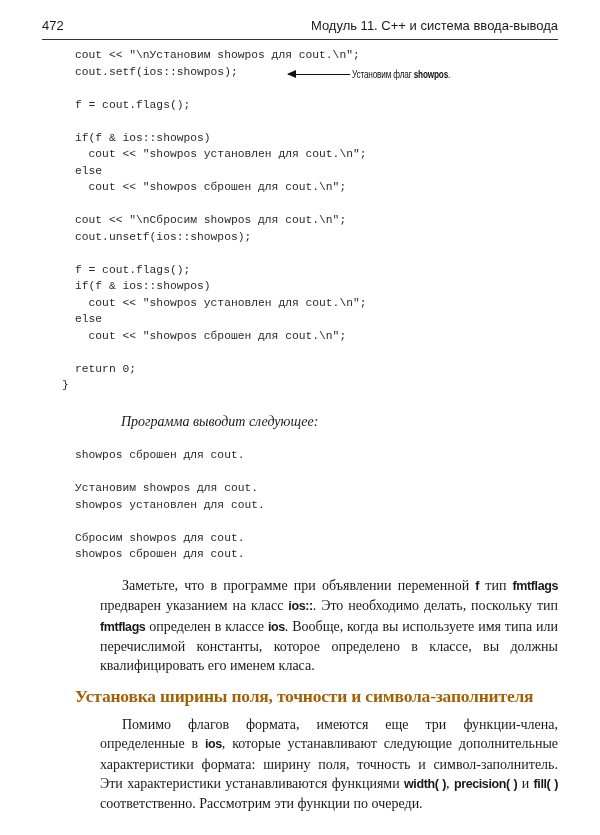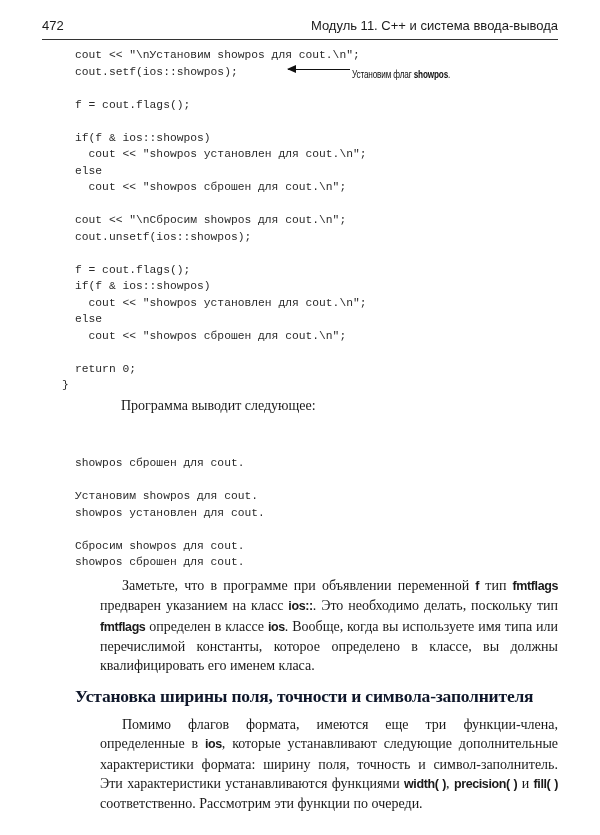--- a/index.html
+++ b/index.html
@@ -3,29 +3,29 @@
   <meta charset="utf-8">
   <style>
     html, body { margin: 0; padding: 0; background: #ffffff; }
     body { width: 600px; height: 835px; position: relative; overflow: hidden; color: #1a1a1a; }
     .page { position: absolute; left: 0; top: 0; width: 596px; height: 835px; }
     .header { position: absolute; left: 42px; top: 18px; width: 516px; height: 20px; }
     .page-num { position: absolute; left: 0; top: 0; font-family: "Liberation Sans", sans-serif; font-size: 13px; }
     .running-title { position: absolute; right: 0; top: 0; font-family: Liberation Sans, sans-serif; font-size: 13px; }
     .header-rule { position: absolute; left: 42px; top: 39px; width: 516px; height: 1px; background: #333; }
     .code { position: absolute; left: 75px; font-family: "Liberation Mono", monospace; font-size: 11.3px; line-height: 16.5px; white-space: pre; color: #2a2a2a; margin: 0; }
-    .annot { position: absolute; display: flex; align-items: flex-start; font-family: "Liberation Sans", sans-serif; font-size: 10px; color: #111; }
+    .annot { position: absolute; display: flex; align-items: center; font-family: "Liberation Sans", sans-serif; font-size: 10px; color: #111; }
     .annot .arrow { position: relative; height: 1px; background: #111; margin-right: 2px; }
     .annot .arrow::before { content: ""; position: absolute; left: -1px; top: -4px; border-right: 9px solid #111; border-top: 4.5px solid transparent; border-bottom: 4.5px solid transparent; }
     .annot .narrow { transform: scaleX(0.82); transform-origin: left center; display: inline-block; white-space: nowrap; letter-spacing: -0.2px; }
     .annot b { font-weight: bold; }
     .para { position: absolute; font-family: "Liberation Serif", serif; font-size: 14px; line-height: 19.3px; color: #1a1a1a; text-align: justify; margin: 0; }
     .para b { font-family: "Liberation Sans", sans-serif; font-weight: bold; font-size: 12.5px; letter-spacing: -0.4px; }
     .indent { text-indent: 22px; }
-    .section-title { position: absolute; left: 75px; top: 686px; font-family: "Liberation Serif", serif; font-weight: bold; font-size: 17.5px; letter-spacing: -0.2px; margin: 0; color: #0f172a; }
+    .section-title { position: absolute; left: 75px; top: 686px; font-family: "Liberation Serif", serif; font-weight: bold; font-size: 17.5px; letter-spacing: -0.2px; margin: 0; color: #a16207; }
   </style>
 </head>
 <body>
 
 <div class="page">
 
   <div class="header">
     <span class="page-num">472</span>
     <span class="running-title">Модуль 11. С++ и система ввода-вывода</span>
   </div>
@@ -52,23 +52,23 @@
 
 return 0;</pre>
   <pre class="code" id="code1-brace" style="top:377px; left:62px;">}</pre>
 
   <div class="annot" style="left:288px; top:69px;">
     <span class="arrow" style="width:62px;"></span>
     <span class="narrow"><span>Установим флаг </span><b>showpos</b><span>.</span></span>
   </div>
 
 
-  <p class="para" style="left:121px; top:396px; width:300px;">Программа выводит следующее:</p>
+  <p class="para" style="left:121px; top:412px; width:300px;font-style:italic;">Программа выводит следующее:</p>
 
-  <pre class="code" id="output1" style="top:447px;margin-top:8px;">showpos сброшен для cout.
+  <pre class="code" id="output1" style="top:447px;">showpos сброшен для cout.
 
 Установим showpos для cout.
 showpos установлен для cout.
 
 Сбросим showpos для cout.
 showpos сброшен для cout.</pre>
 
   <p class="para indent" id="note" style="left:100px; top:576px; width:458px;">Заметьте, что в программе при объявлении переменной <b>f</b> тип <b>fmtflags</b> предварен указанием на класс <b>ios::</b>. Это необходимо делать, поскольку тип <b>fmtflags</b> определен в классе <b>ios</b>. Вообще, когда вы используете имя типа или перечислимой константы, которое определено в классе, вы должны квалифицировать его именем класа.</p>
 
   <h2 class="section-title">Установка ширины поля, точности и символа-заполнителя</h2>

